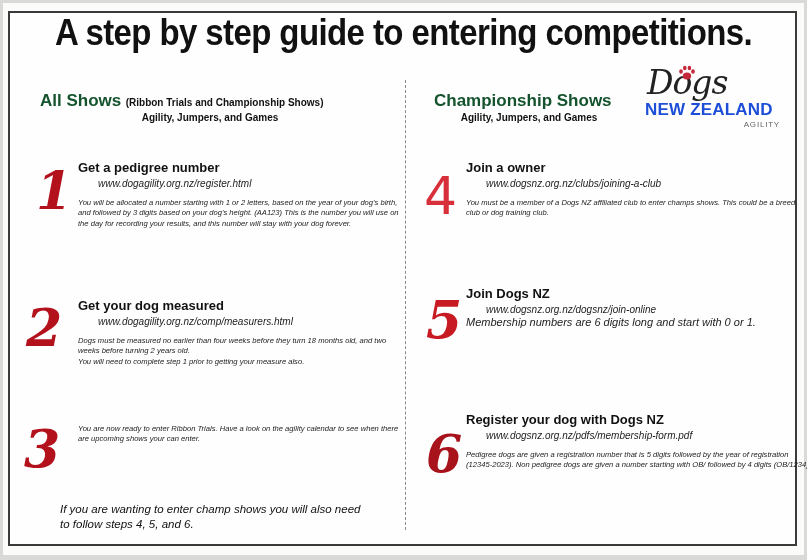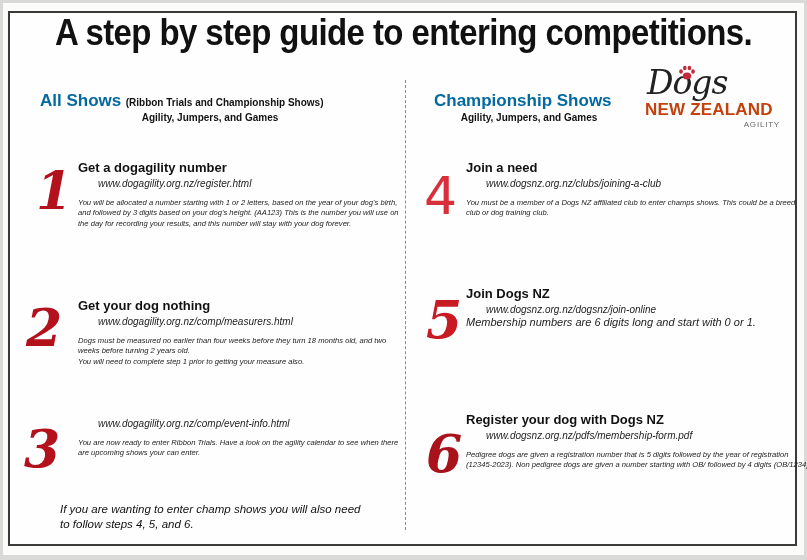--- a/index.html
+++ b/index.html
@@ -23,21 +23,21 @@
     font-family: "Liberation Sans", sans-serif;
     font-weight: 700; font-size: 33px; letter-spacing: -0.6px;
     color: #111; transform: scaleY(1.12);
   }
   .divider {
     position: absolute; left: 405px; top: 80px; width: 0; height: 450px;
     border-left: 1px dashed #8a8a8a;
   }
   .col-head { position: absolute; }
   .col-head .big {
-    font-weight: 700; font-size: 17px; color: #0369a1;
+    font-weight: 700; font-size: 17px; color: #14532d;
   }
   .col-head .small {
     font-weight: 700; font-size: 10px; color: #111;
   }
   .col-head .sub {
     font-weight: 700; font-size: 10px; color: #111; text-align: center;
   }
   #left-head { left: 40px; top: 91px; width: 340px; }
   #left-head .sub { width: 300px; margin-left: 20px; margin-top: 1px; }
   #right-head { left: 434px; top: 91px; width: 200px; }
@@ -45,21 +45,21 @@
 
   .logo { position: absolute; left: 645px; top: 63px; width: 145px; height: 72px; }
   .logo .dogs {
     position: absolute; left: 2px; top: 0px;
     font-family: "DejaVu Serif", serif; font-style: italic;
     font-size: 33px; color: #222; letter-spacing: -1px;
   }
   .logo .paw { position: absolute; left: 33px; top: 2px; }
   .logo .nz {
     position: absolute; left: 0; top: 37px;
-    font-weight: 700; font-size: 17px; color: #c2410c; letter-spacing: 0.2px;
+    font-weight: 700; font-size: 17px; color: #1d4ed8; letter-spacing: 0.2px;
   }
   .logo .agility {
     position: absolute; right: 10px; top: 57px;
     font-size: 8px; color: #666; letter-spacing: 0.8px;
   }
 
   .step { position: absolute; }
   .step .num {
     position: absolute;
     font-family: "DejaVu Serif", serif; font-weight: 700; font-style: italic;
@@ -120,48 +120,47 @@
     <ellipse cx="11.4" cy="3" rx="1.8" ry="2.3" fill="#c4283a"></ellipse>
     <ellipse cx="15" cy="6.5" rx="1.8" ry="2.2" fill="#c4283a"></ellipse>
   </svg>
   <span class="nz">NEW ZEALAND</span>
   <span class="agility">AGILITY</span>
 </div>
 
 <div class="step" id="s1">
   <div class="num">1</div>
   <div class="body">
-    <div class="title">Get a dogagility number</div>
+    <div class="title">Get a pedigree number</div>
     <div class="url">www.dogagility.org.nz/register.html</div>
     <div class="desc">You will be allocated a number starting with 1 or 2 letters, based on the year of your dog's birth, and followed by 3 digits based on your dog's height.  (AA123) This is the number you will use on the day for recording your results, and this number will stay with your dog forever.</div>
   </div>
 </div>
 
 <div class="step" id="s2">
   <div class="num">2</div>
   <div class="body">
-    <div class="title">Get your dog nothing</div>
+    <div class="title">Get your dog measured</div>
     <div class="url">www.dogagility.org.nz/comp/measurers.html</div>
     <div class="desc">Dogs must be measured no earlier than four weeks before they turn 18 months old, and two weeks before turning 2 years old.</div>
     <div class="desc">You will need to complete step 1 prior to getting your measure also.</div>
   </div>
 </div>
 
 <div class="step" id="s3">
   <div class="num">3</div>
   <div class="body">
-    <div class="url">www.dogagility.org.nz/comp/event-info.html</div>
     <div class="desc">You are now ready to enter Ribbon Trials.  Have a look on the agility calendar to see when there are upcoming shows your can enter.</div>
   </div>
 </div>
 
 <div class="step" id="s4">
   <div class="num" style="color:#d8303a;font-style:normal;font-family:'DejaVu Sans',sans-serif;font-weight:400;">4</div>
   <div class="body">
-    <div class="title">Join a need</div>
+    <div class="title">Join a owner</div>
     <div class="url">www.dogsnz.org.nz/clubs/joining-a-club</div>
     <div class="desc">You must be a member of a Dogs NZ affiliated club to enter champs shows. This could be a breed club or dog training club.</div>
   </div>
 </div>
 
 <div class="step" id="s5">
   <div class="num" style="color:#c81a22;">5</div>
   <div class="body">
     <div class="title">Join Dogs NZ</div>
     <div class="url">www.dogsnz.org.nz/dogsnz/join-online</div>

